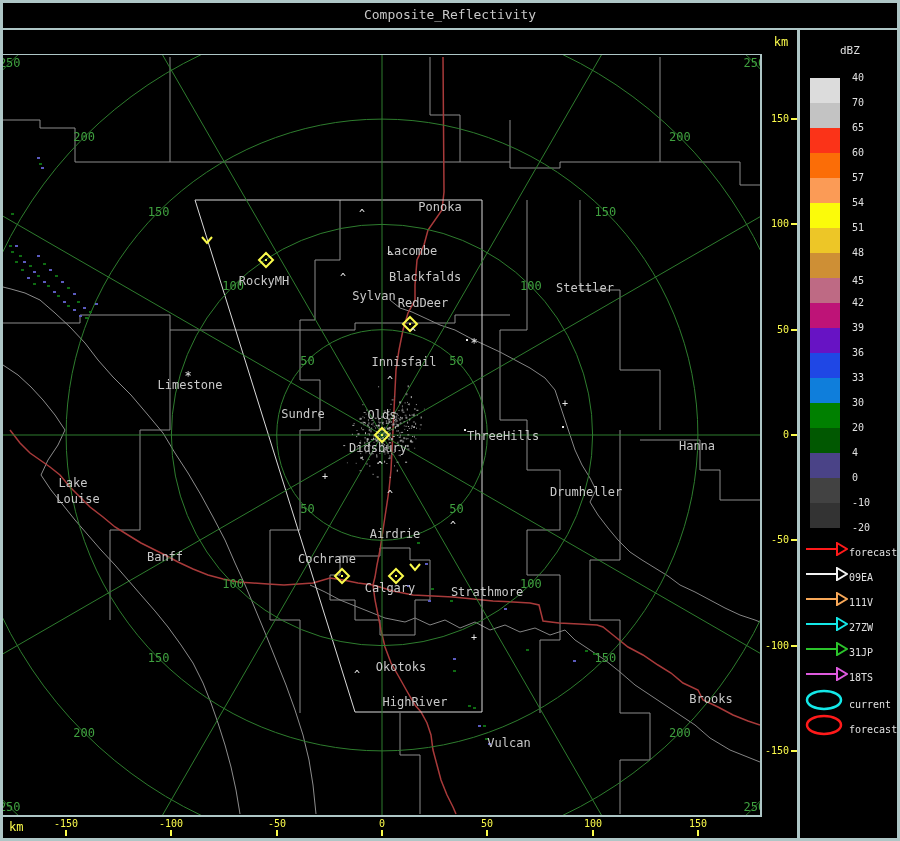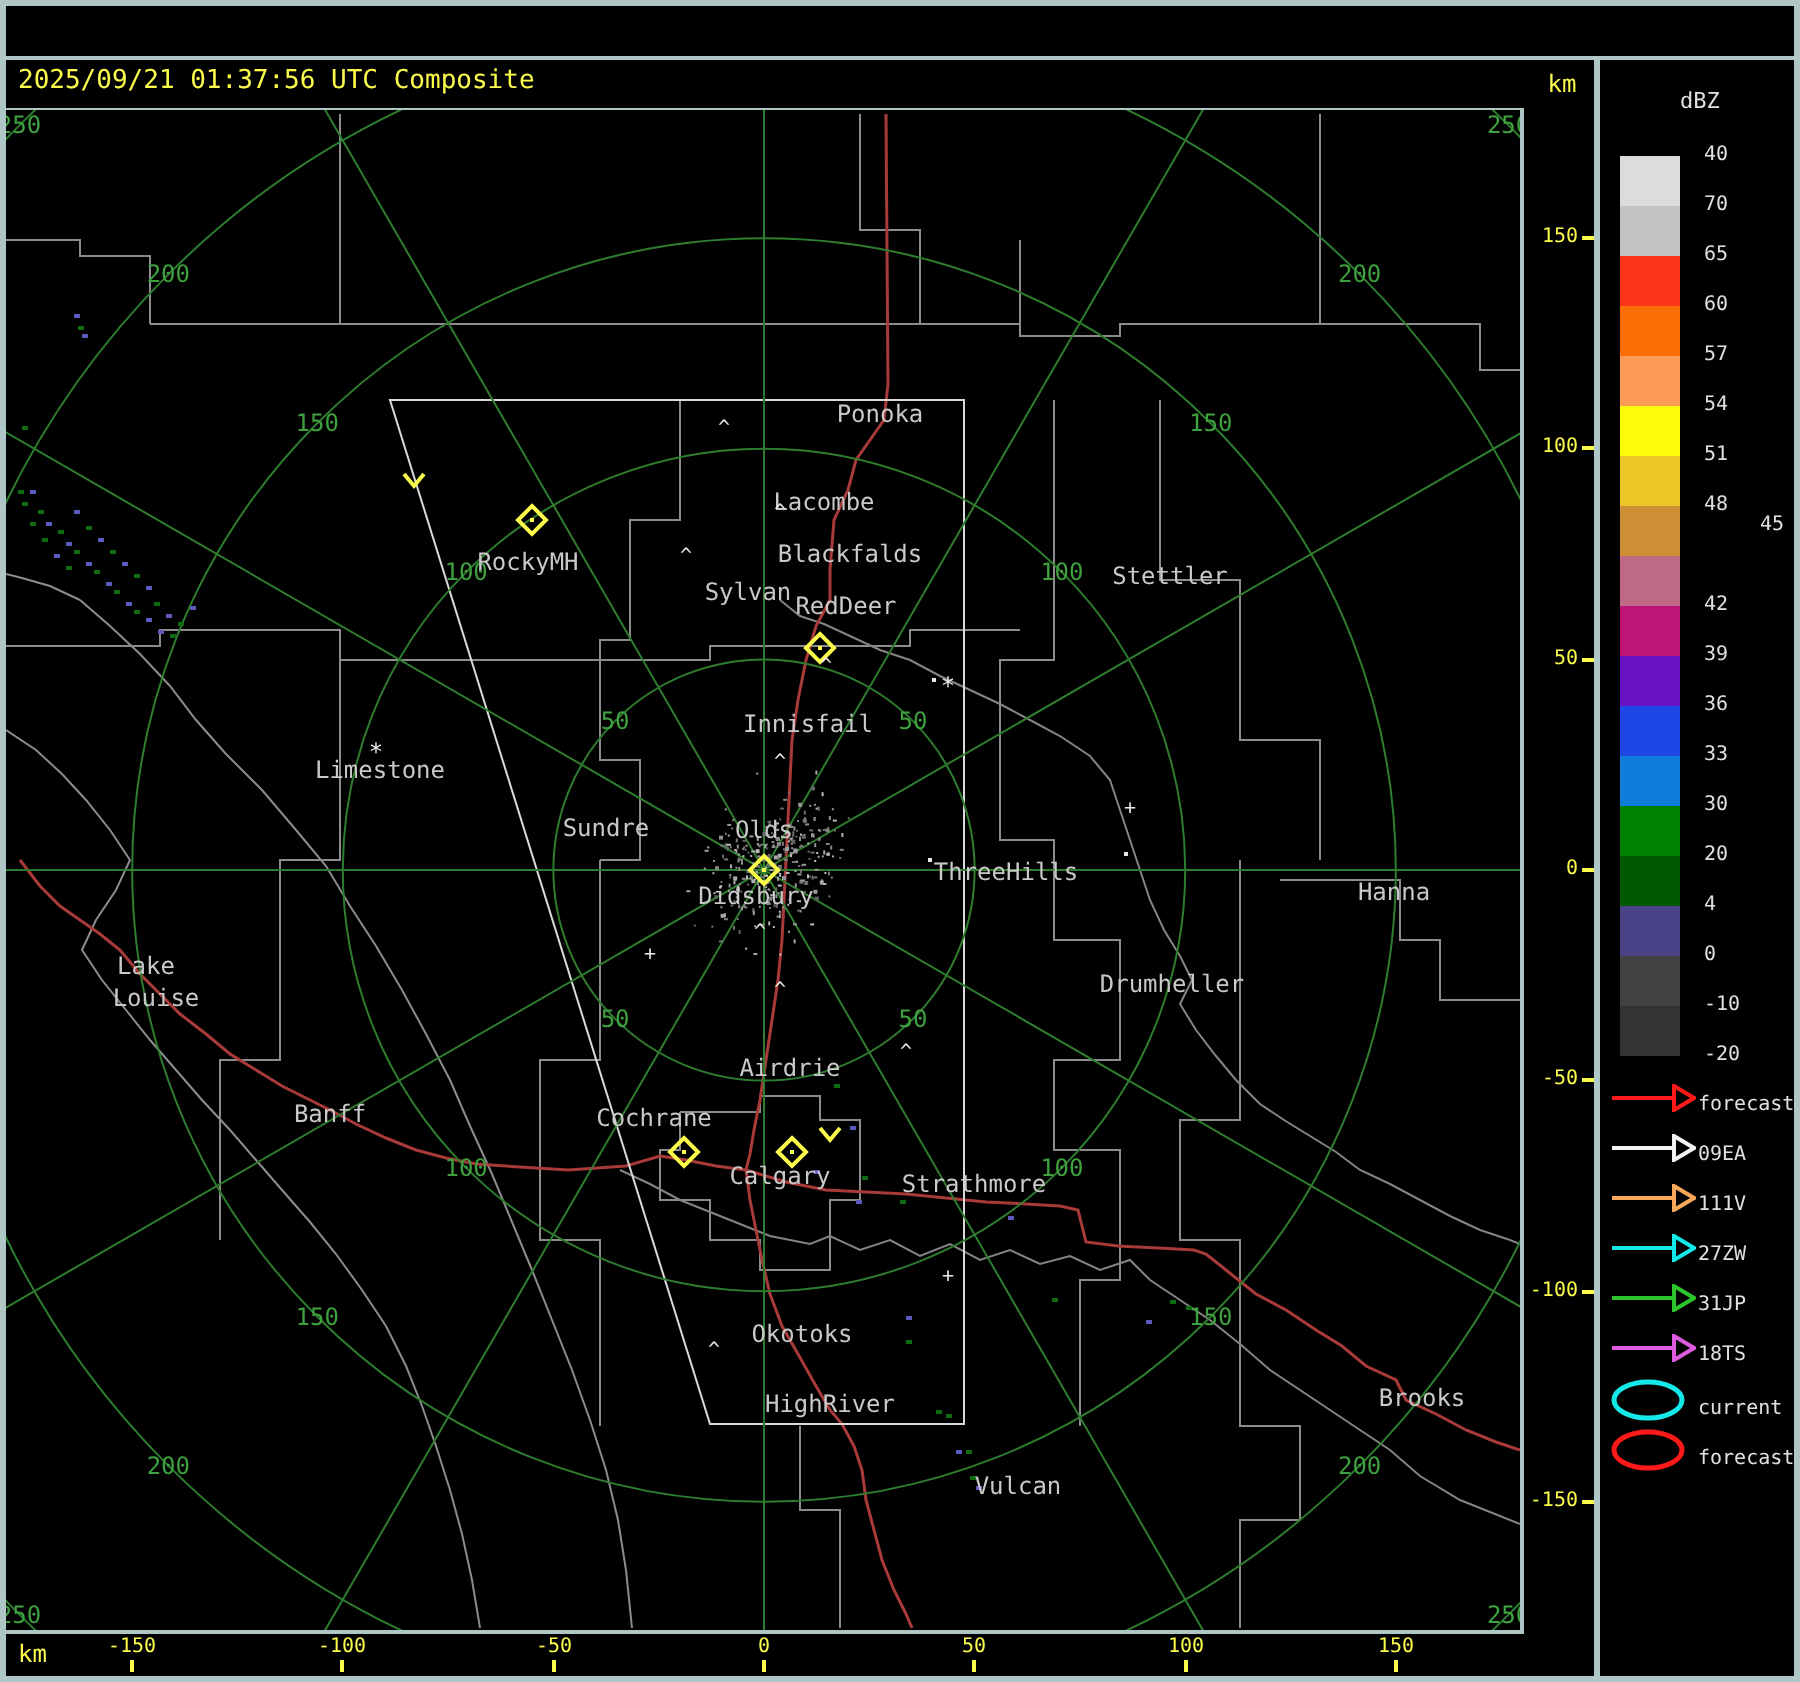--- a/index.html
+++ b/index.html
@@ -32,21 +32,21 @@
   <div class="frame" style="left:0;top:0;width:900px;height:3px;"></div>
   <div class="frame" style="left:0;top:0;width:3px;height:841px;"></div>
   <div class="frame" style="left:897px;top:0;width:3px;height:841px;"></div>
   <div class="frame" style="left:0;top:838px;width:900px;height:3px;"></div>
   <div class="frame" style="left:0;top:28px;width:900px;height:2px;"></div>
   <div class="frame" style="left:797px;top:30px;width:3px;height:808px;"></div>
   <div class="frame" style="left:3px;top:54px;width:759px;height:1px;"></div>
   <div class="frame" style="left:760px;top:54px;width:2px;height:763px;"></div>
   <div class="frame" style="left:3px;top:815px;width:759px;height:2px;"></div>
 
-  <div id="stamp">2025/09/21 01:37:56 UTC Composite</div>
+  <div id="titlebar">Composite_Reflectivity</div>
   <div id="km-top">km</div>
 
   <svg id="map" width="757" height="760" viewBox="0 0 757 760">
       <rect x="0" y="0" width="757" height="760" fill="#000"></rect>
       <polyline points="0,65 37,65 37,73 72,73 72,107" fill="none" stroke="#8C8C8C" stroke-width="1"></polyline>
       <polyline points="72,107 507,107" fill="none" stroke="#8C8C8C" stroke-width="1"></polyline>
       <polyline points="167,2 167,107" fill="none" stroke="#8C8C8C" stroke-width="1"></polyline>
       <polyline points="507,65 507,113 557,113 557,107 657,107 657,2" fill="none" stroke="#8C8C8C" stroke-width="1"></polyline>
       <polyline points="657,107 737,107 737,130 757,130" fill="none" stroke="#8C8C8C" stroke-width="1"></polyline>
       <polyline points="577,145 577,235 617,235 617,315 657,315 657,375" fill="none" stroke="#8C8C8C" stroke-width="1"></polyline>
@@ -577,21 +577,21 @@
       <div class="cb-block" style="top:448px;background:#424242;"></div>
       <div class="cb-block" style="top:473px;background:#333333;"></div>
       <div class="cb-label" style="top:42px;">40</div>
       <div class="cb-label" style="top:67px;">70</div>
       <div class="cb-label" style="top:92px;">65</div>
       <div class="cb-label" style="top:117px;">60</div>
       <div class="cb-label" style="top:142px;">57</div>
       <div class="cb-label" style="top:167px;">54</div>
       <div class="cb-label" style="top:192px;">51</div>
       <div class="cb-label" style="top:217px;">48</div>
-      <div class="cb-label" style="top:227px;text-align:right;">45</div>
+      <div class="cb-label" style="top:245px;">45</div>
       <div class="cb-label" style="top:267px;">42</div>
       <div class="cb-label" style="top:292px;">39</div>
       <div class="cb-label" style="top:317px;">36</div>
       <div class="cb-label" style="top:342px;">33</div>
       <div class="cb-label" style="top:367px;">30</div>
       <div class="cb-label" style="top:392px;">20</div>
       <div class="cb-label" style="top:417px;">4</div>
       <div class="cb-label" style="top:442px;">0</div>
       <div class="cb-label" style="top:467px;">-10</div>
       <div class="cb-label" style="top:492px;">-20</div>

